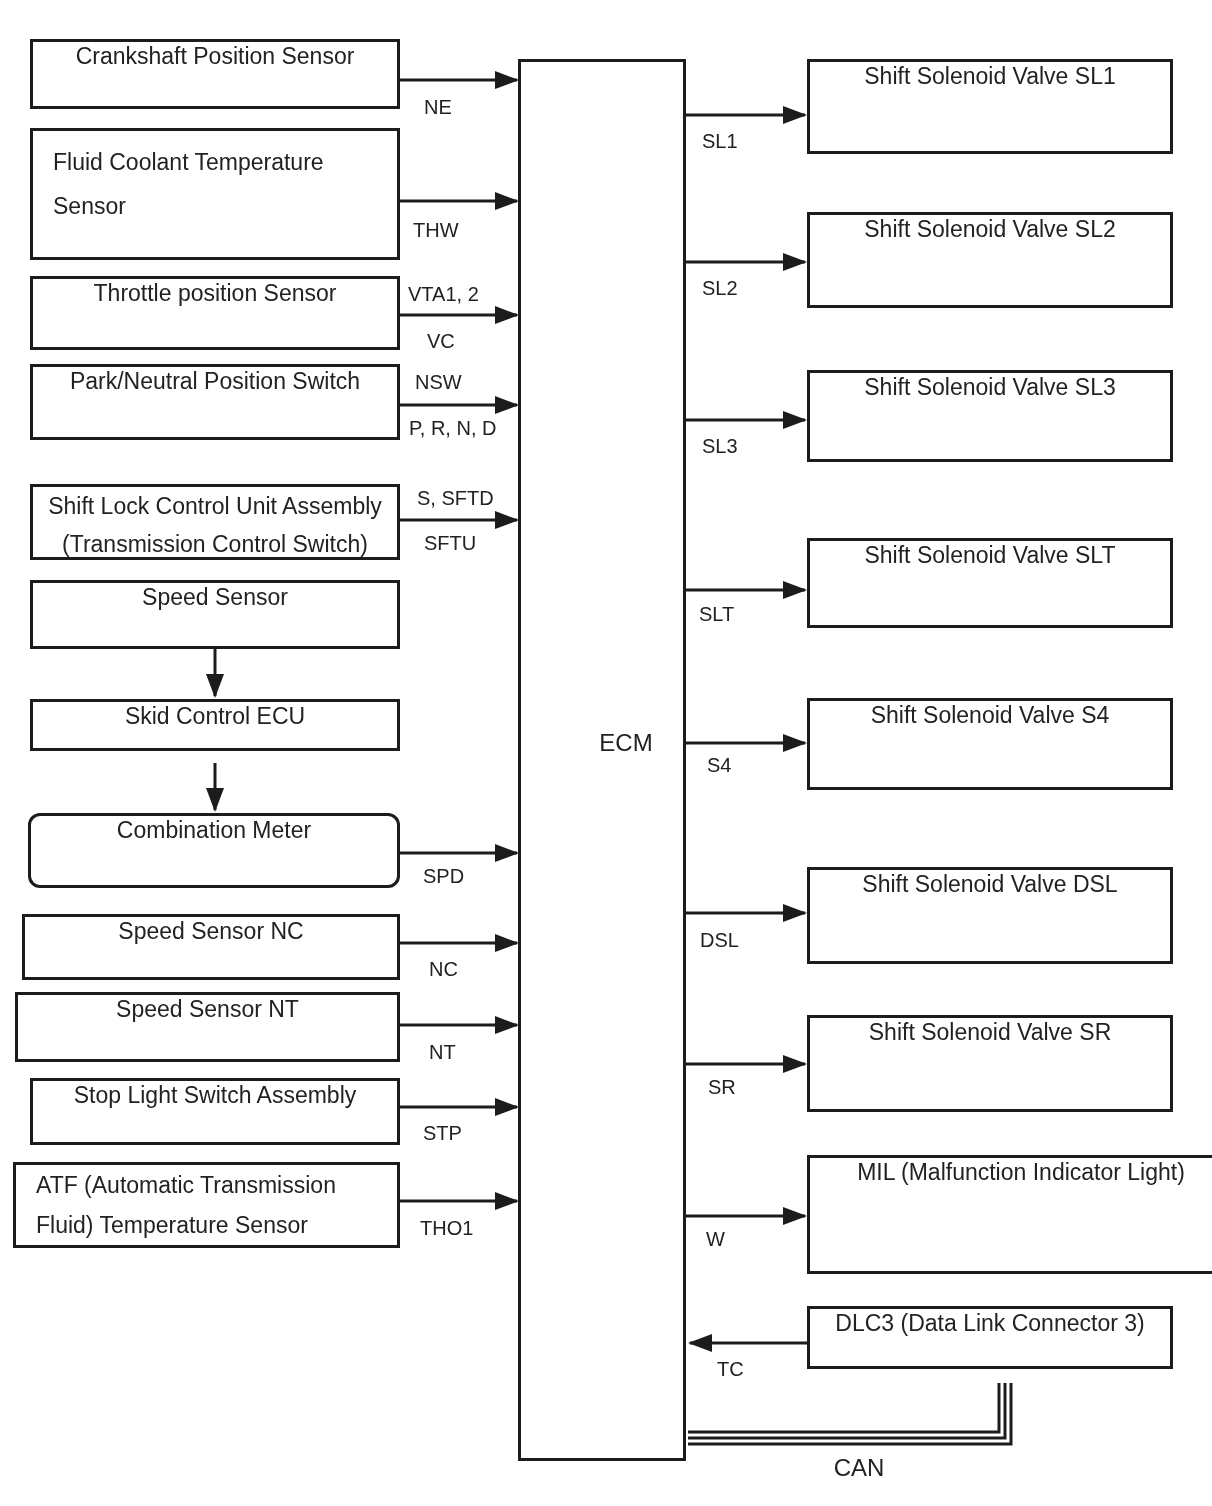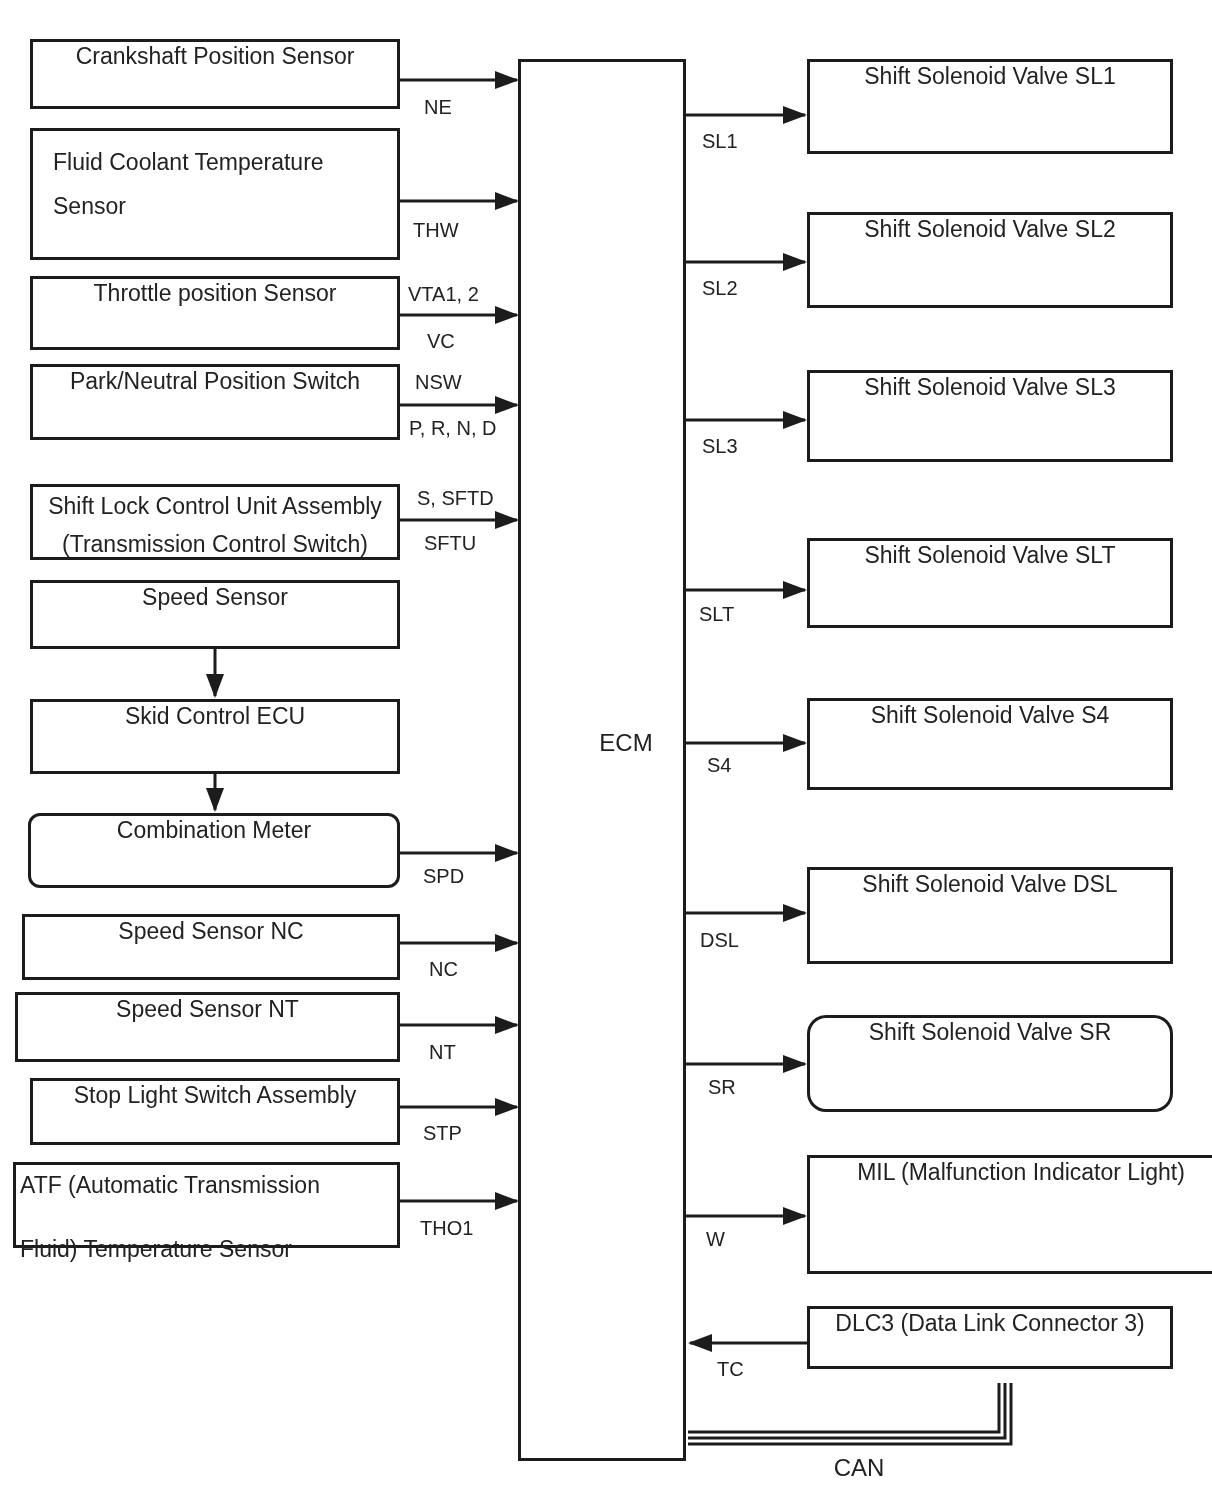--- a/index.html
+++ b/index.html
@@ -8,21 +8,21 @@
     font-family:"Liberation Sans", sans-serif;color:#222;overflow:hidden;
   }
   .node{
     position:absolute;box-sizing:border-box;background:#fff;
     border:3px solid #1c1c1c;display:flex;flex-direction:column;
     align-items:center;justify-content:flex-start;text-align:center;
     font-size:23px;line-height:1.3;white-space:pre;
   }
   .left-text{align-items:flex-start;text-align:left;}
   .gap44{line-height:44px;justify-content:flex-start;padding-top:9px;padding-left:20px;}
-  .gap40{line-height:40px;padding-left:4px;gap:24px;}
+  .gap40{line-height:40px;padding-left:20px;}
   .gap38{line-height:38px;}
   .sig{position:absolute;font-size:20px;color:#222;white-space:pre;}
   .biglbl{position:absolute;font-size:24px;color:#222;text-align:center;padding-left:24px;}
   svg.wires{position:absolute;left:0;top:0;pointer-events:none;}
 </style>
 </head>
 <body>
 
 <div class="canvas">
 
@@ -84,21 +84,21 @@
   </div>
 
   <div class="node" style="left:30px;top:364px;width:370px;height:76px;">
     <span>Park/Neutral Position Switch</span>
   </div>
 
   <div class="node" style="left:30px;top:580px;width:370px;height:69px;">
     <span>Speed Sensor</span>
   </div>
 
-  <div class="node" style="left:30px;top:699px;width:370px;height:75px;">
+  <div class="node" style="left:30px;top:699px;width:370px;height:52px;">
     <span>Skid Control ECU</span>
   </div>
 
   <div class="node" style="left:28px;top:813px;width:372px;height:75px;border-radius:12px;">
     <span>Combination Meter</span>
   </div>
 
   <div class="node" style="left:22px;top:914px;width:378px;height:66px;">
     <span>Speed Sensor NC</span>
   </div>
@@ -133,21 +133,21 @@
   </div>
 
   <div class="node" style="left:807px;top:698px;width:366px;height:92px;">
     <span>Shift Solenoid Valve S4</span>
   </div>
 
   <div class="node" style="left:807px;top:867px;width:366px;height:97px;">
     <span>Shift Solenoid Valve DSL</span>
   </div>
 
-  <div class="node" style="left:807px;top:1015px;width:366px;height:97px;border-radius:19px;">
+  <div class="node" style="left:807px;top:1015px;width:366px;height:97px;">
     <span>Shift Solenoid Valve SR</span>
   </div>
 
   <div class="node" style="left:807px;top:1155px;width:428px;height:119px;">
     <span>MIL (Malfunction Indicator Light)</span>
   </div>
 
   <div class="node" style="left:807px;top:1306px;width:366px;height:63px;">
     <span>DLC3 (Data Link Connector 3)</span>
   </div>

